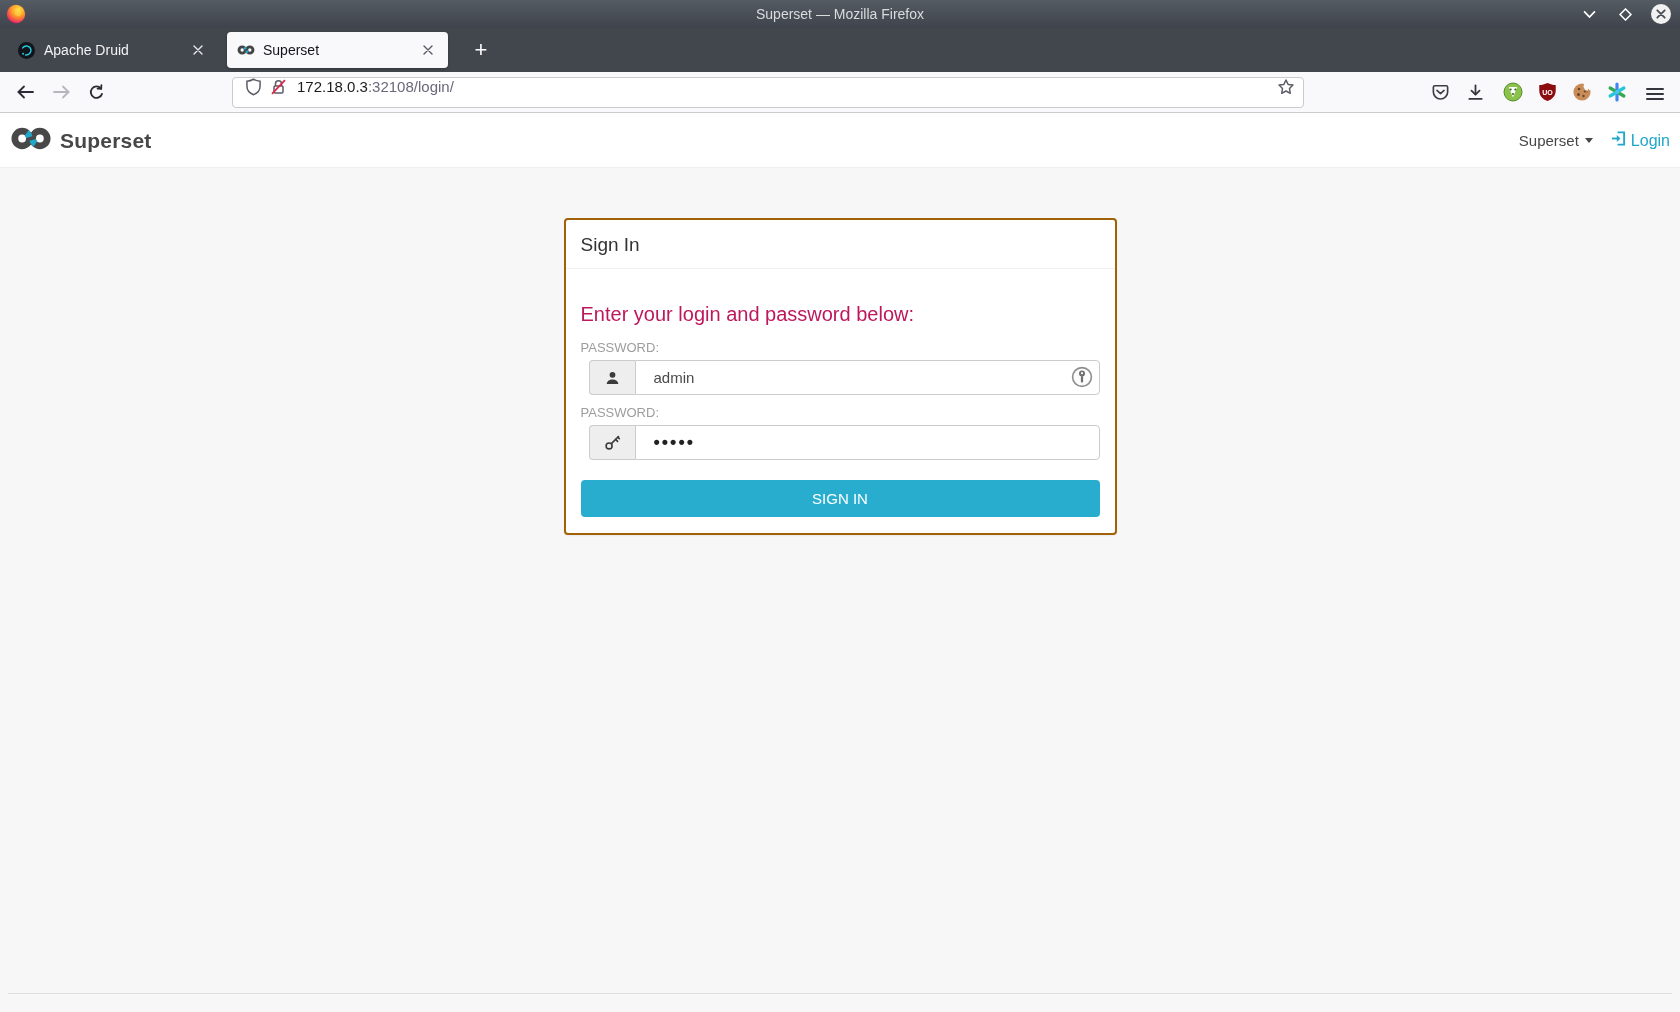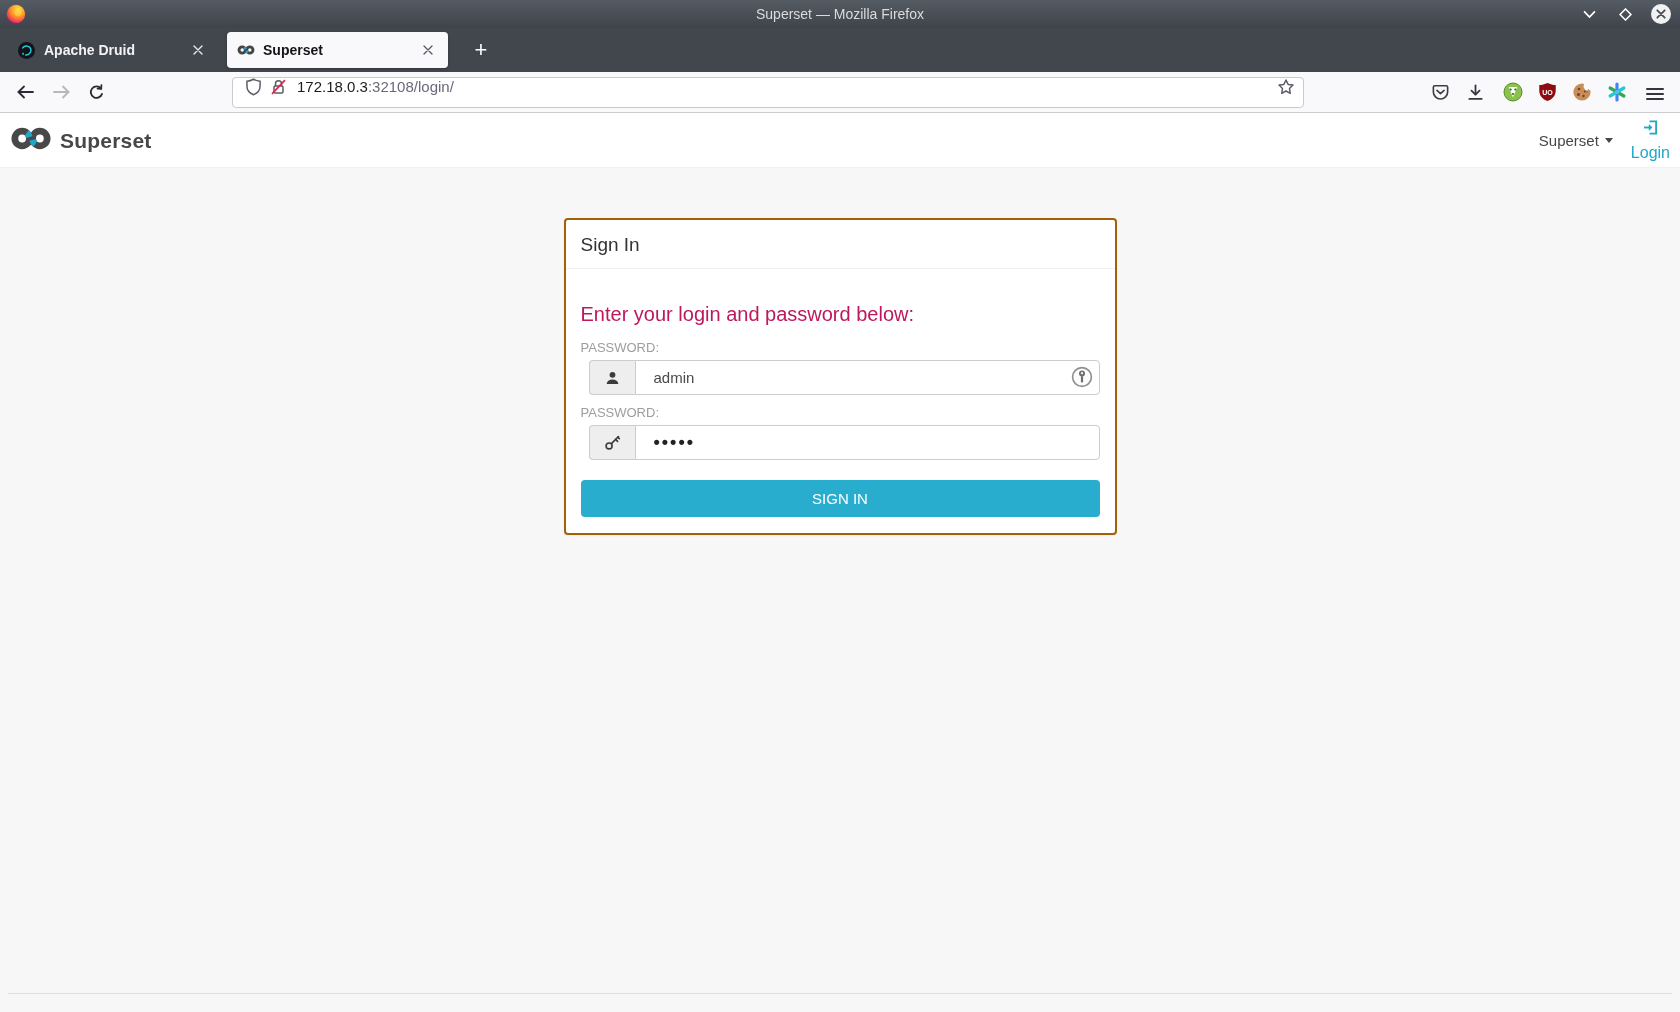--- a/index.html
+++ b/index.html
@@ -12,21 +12,21 @@
     background:linear-gradient(#555b63,#3f444c); display:flex; align-items:center; }
   .fx-logo { position:absolute; left:6px; top:4px; width:20px; height:20px; }
   .win-title { position:absolute; left:0; right:0; text-align:center; color:#d9dbdd; font-size:14px; }
   .win-controls { position:absolute; right:8px; top:0; height:28px; display:flex; align-items:center; gap:14px; }
   .win-btn { width:22px; height:22px; display:flex; align-items:center; justify-content:center; }
 
   
   .tabbar { position:absolute; left:0; top:28px; width:1680px; height:44px; background:#42474e;
     display:flex; align-items:center; }
   .tab { height:36px; margin-top:0; display:flex; align-items:center; border-radius:4px;
-    font-size:14px; padding:0 10px;font-weight:bold; }
+    font-size:14px; padding:0 10px; }
   .tab.inactive { margin-left:8px; width:210px; color:#f3f3f6; background:transparent; }
   .tab.active { margin-left:9px; width:221px; background:#f9f9fb; color:#15141a;
     box-shadow:0 1px 3px rgba(0,0,0,.25); }
   .tab .favicon { width:18px; height:18px; margin-right:8px; display:flex; align-items:center; }
   .tab .tab-label { flex:1; white-space:nowrap; overflow:hidden; }
   .tab-close { width:20px; height:20px; display:flex; align-items:center; justify-content:center;
     color:#e8e8ec; border-radius:3px; }
   .tab.active .tab-close { color:#5b5b66; }
   .newtab-btn { margin-left:18px; width:30px; height:30px; color:#fbfbfe; font-size:22px;
     display:flex; align-items:center; justify-content:center; background:transparent; border:none; }
@@ -49,21 +49,21 @@
   .appnav { position:absolute; left:0; top:113px; width:1680px; height:55px; background:#fff;
     border-bottom:1px solid #f0f0f0; }
   .brand { position:absolute; left:10px; top:0; height:55px; display:flex; align-items:center;
     text-decoration:none; cursor:pointer; }
   .brand-text { margin-left:8px; font-size:21px; font-weight:bold; color:#474747; letter-spacing:.2px; }
   .appnav-right { position:absolute; right:10px; top:0; height:55px; display:flex; align-items:center; gap:18px; }
   .settings-item { display:flex; align-items:center; font-size:15px; color:#464646; cursor:pointer; }
   .caret { display:inline-block; margin-left:6px; width:0; height:0;
     border-left:4px solid transparent; border-right:4px solid transparent; border-top:5px solid #464646; }
   .login-link { display:flex; align-items:center; gap:5px; color:#20A7C9; font-size:16px;
-    text-decoration:none; cursor:pointer;flex-direction:column; }
+    text-decoration:none; cursor:pointer; }
 
   
   .page { position:absolute; left:0; top:168px; width:1680px; height:844px; background:#f7f7f7; }
   .card { width:553px; margin:50px auto 0; background:#fff; border:2px solid #a16207;
     border-radius:4px; box-shadow:0 1px 2px rgba(0,0,0,.06); padding-bottom:16px; }
   .card-header { padding:14px 15px 12px; border-bottom:1px solid #f0f0f0; font-size:19px; color:#333; }
   .card-body { padding:0 15px; }
   .instruction { margin-top:34px; font-size:20px; color:#be185d; }
   .field-label { margin-top:14px; font-size:13px; color:#9d9d9d; }
   .field-label.pw { margin-top:10px; }

